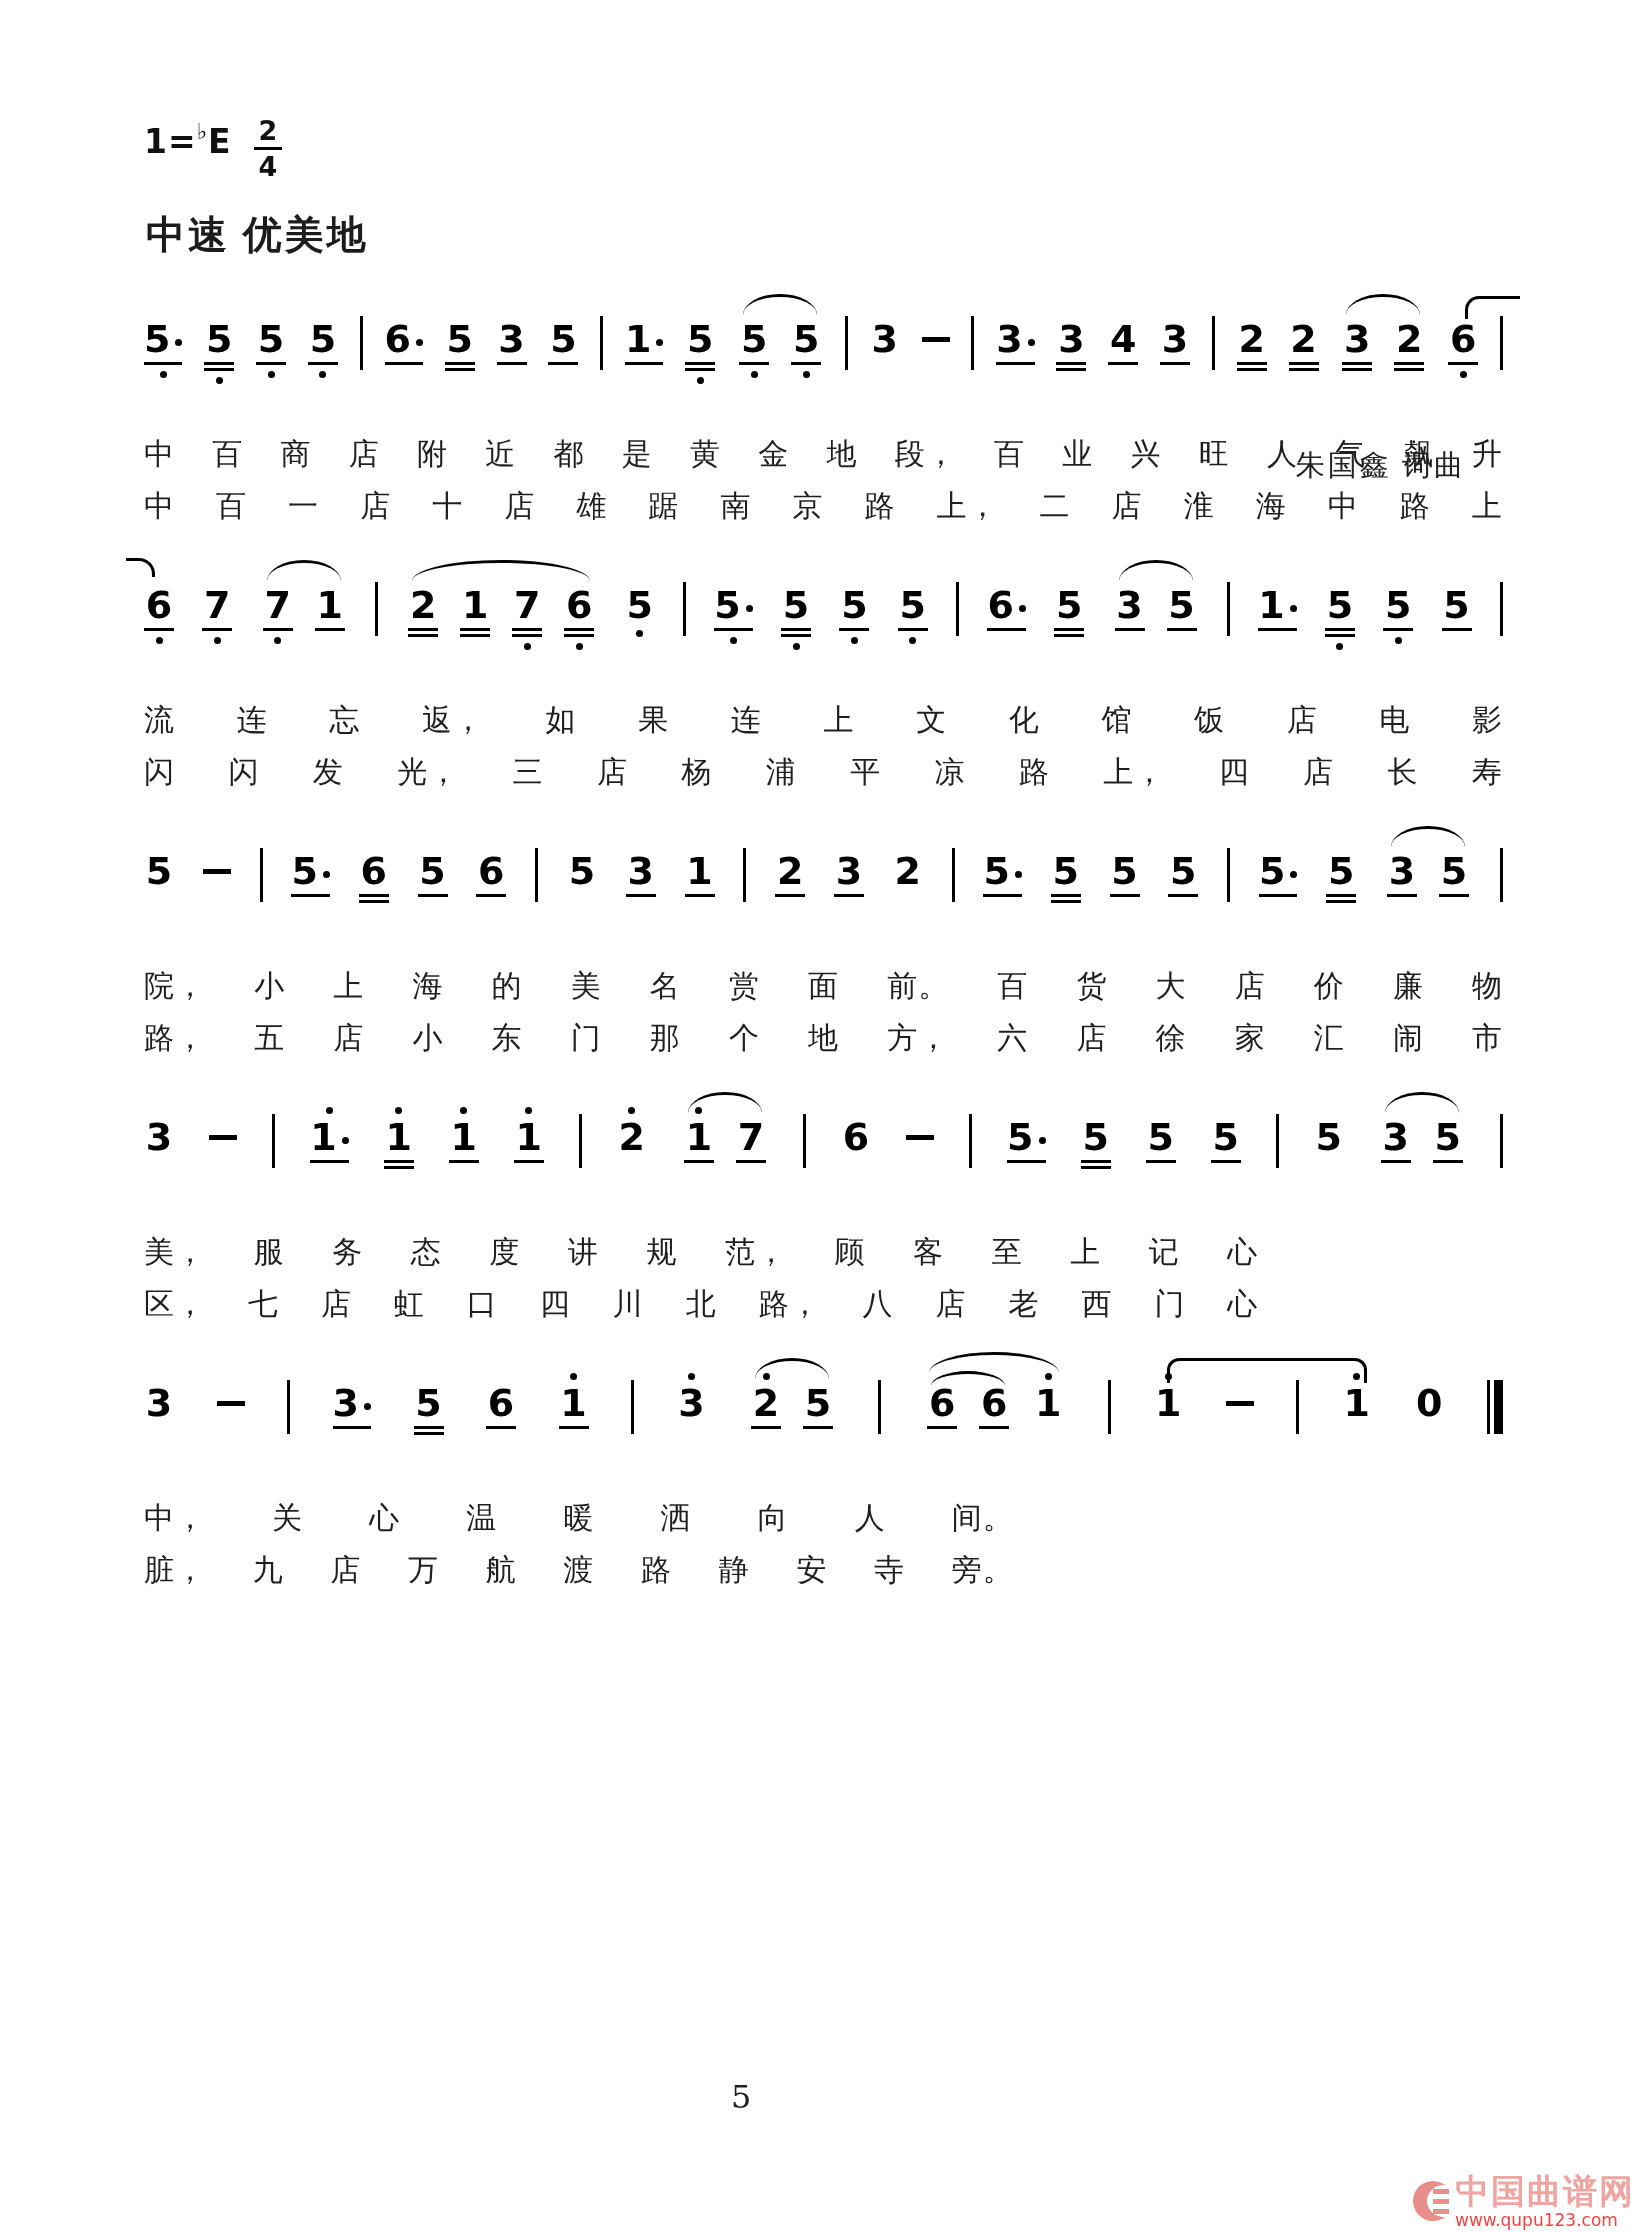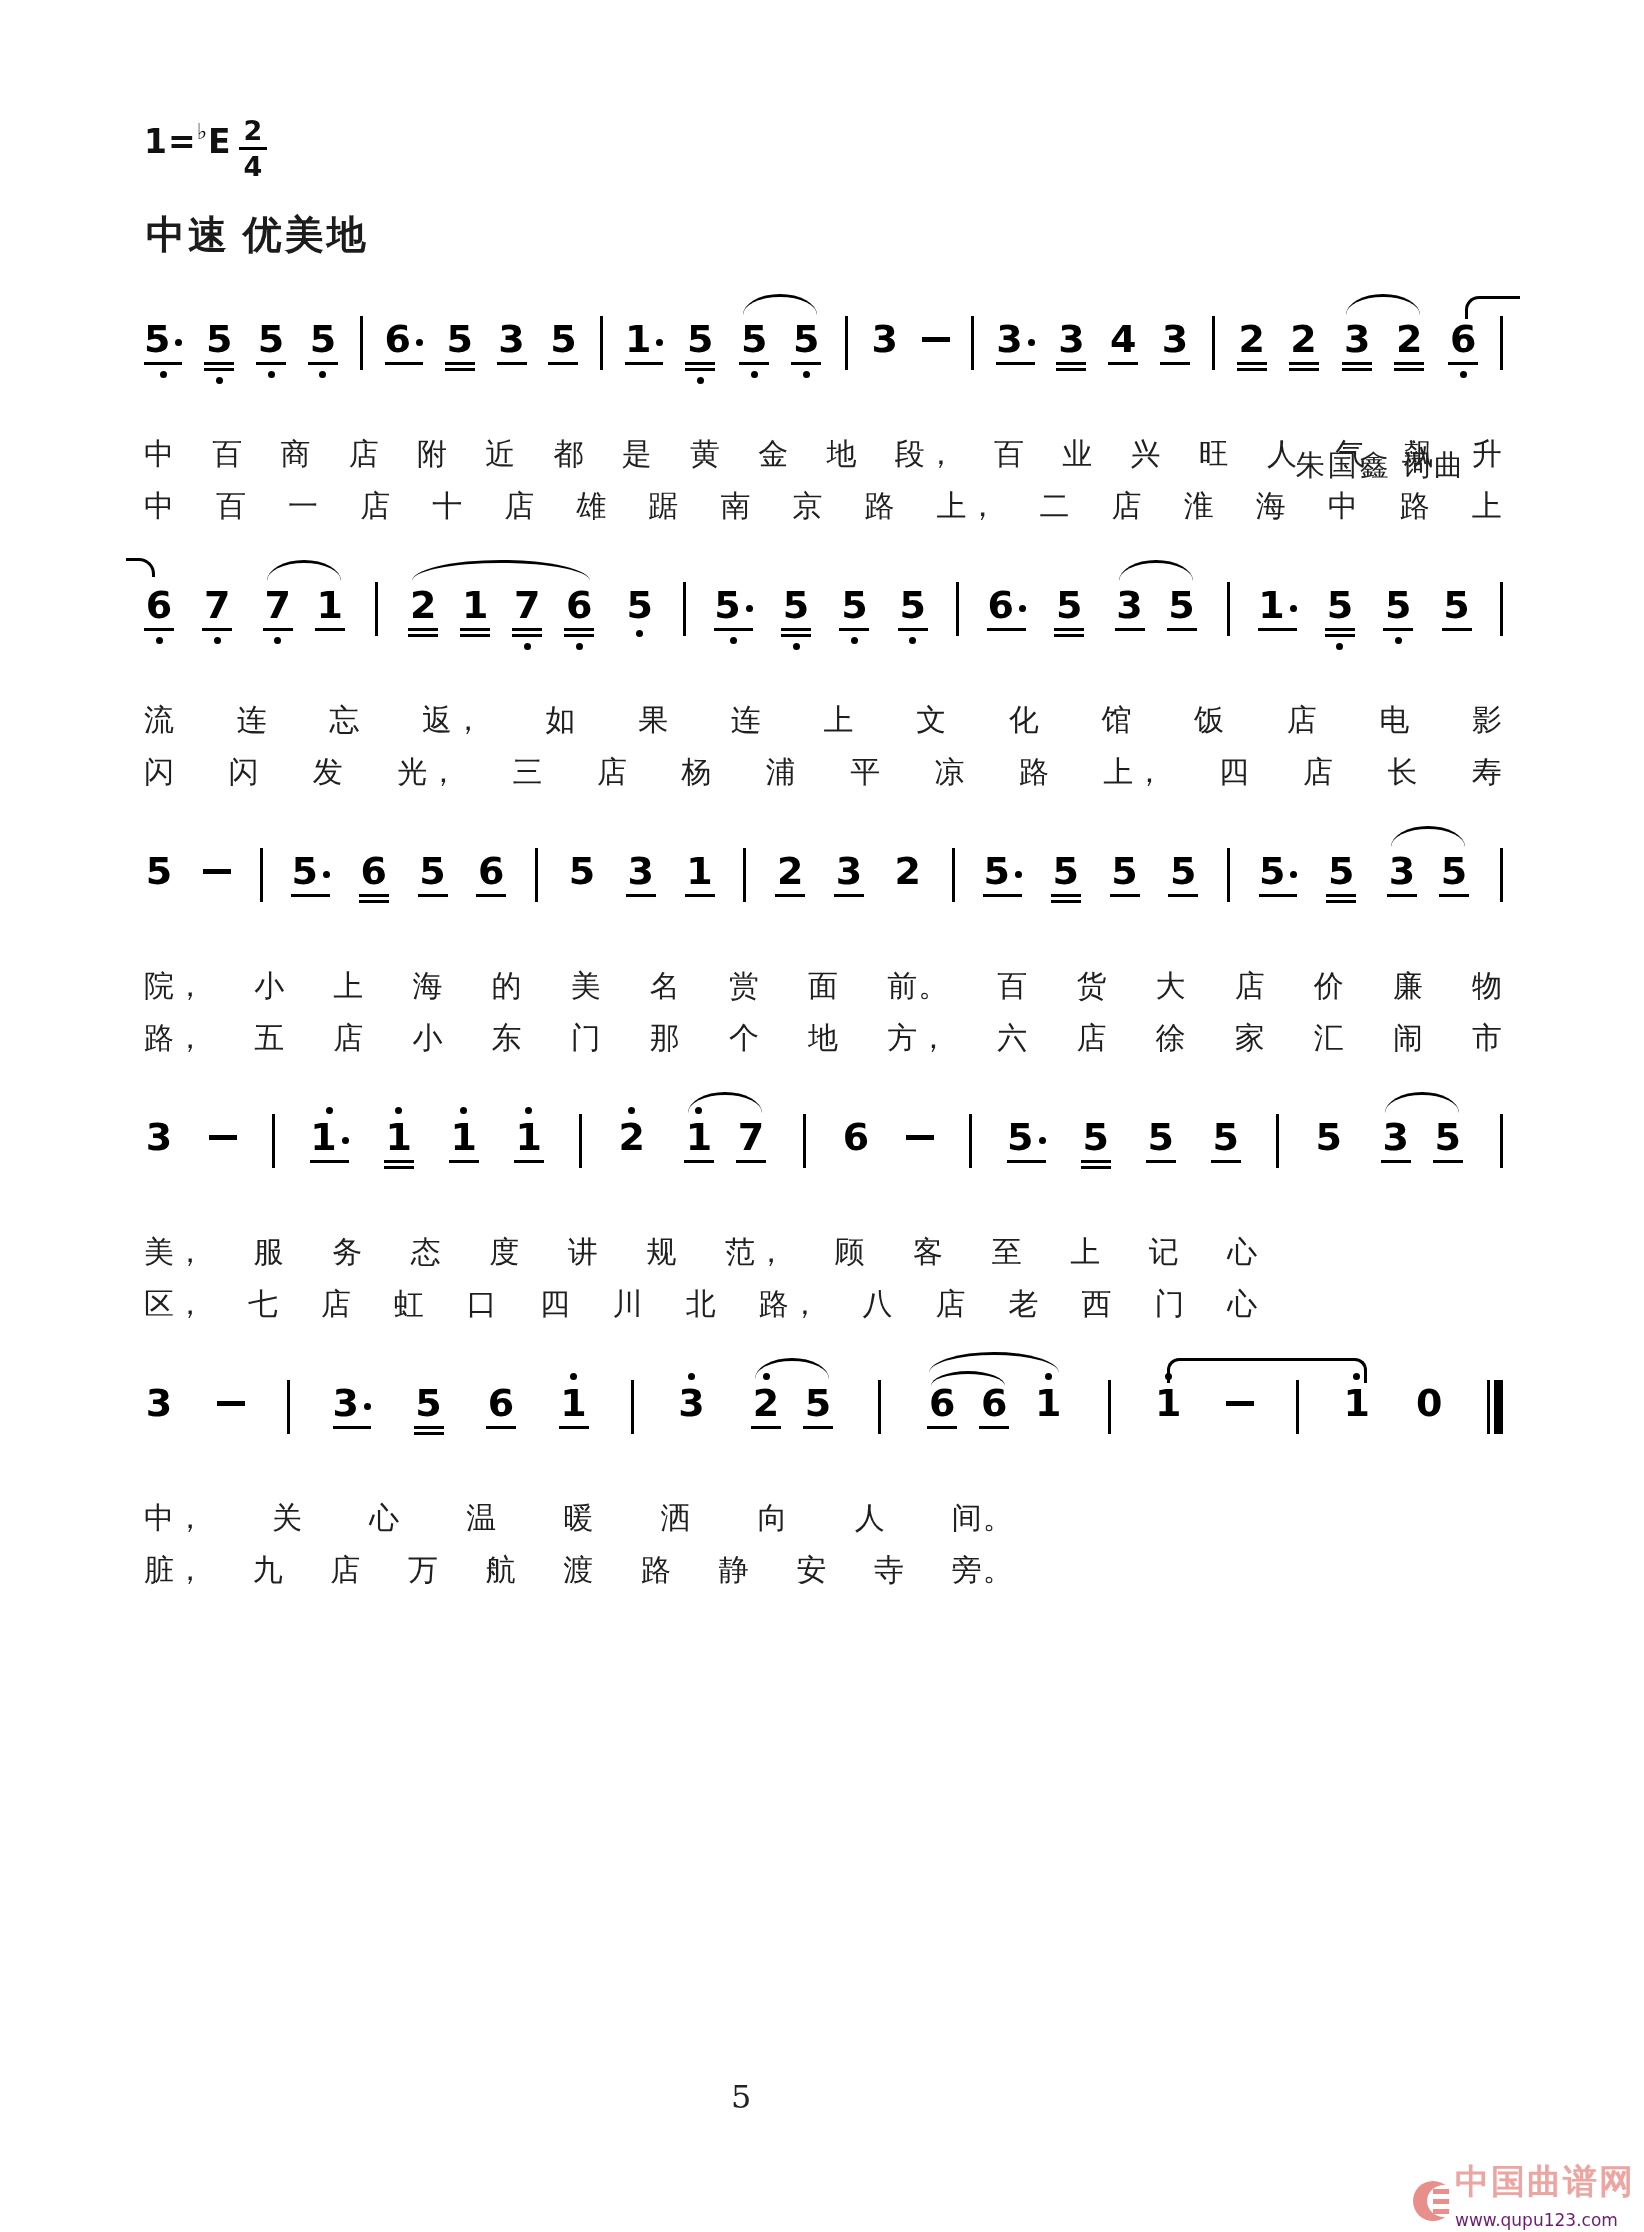--- a/index.html
+++ b/index.html
@@ -16,21 +16,21 @@
   .title{
     padding-top:179px;
     text-align:center;
     font-size:47px;
     font-weight:700;
     letter-spacing:14px;
     color:#151515;
   }
   .meta{
     margin:119px 0 0 144px;
-    display:flex;align-items:flex-start;gap:7px;
+    display:flex;align-items:flex-start;gap:22px;
     font-family:"DejaVu Sans", sans-serif;
   }
   .keysig{font-size:33px;font-weight:700;letter-spacing:1px;}
   .keysig sup{font-size:22px;vertical-align:14px;}
   .timesig{display:inline-flex;flex-direction:column;align-items:center;
     font-size:27px;font-weight:700;line-height:1;margin-top:-2px;}
   .timesig .tstop{border-bottom:3px solid #000;padding:0 5px 3px;}
   .timesig .tsbot{padding-top:3px;}
   .tempo{
     margin:28px 0 0 146px;
@@ -101,21 +101,21 @@
     position:absolute;right:10px;bottom:4px;
     display:flex;align-items:flex-end;
   }
   .wm-logo{position:relative;width:42px;height:54px;flex:none;}
   .wm-logo .c1{position:absolute;left:0;top:6px;width:40px;height:40px;border-radius:50%;background:#e98f8b;}
   .wm-logo .c2{position:absolute;left:14px;top:10px;width:34px;height:32px;border-radius:50%;background:#fff;}
   .wm-logo .b1,.wm-logo .b2,.wm-logo .b3{position:absolute;left:20px;width:16px;height:5px;background:#e98f8b;}
   .wm-logo .b1{top:14px;}.wm-logo .b2{top:24px;}.wm-logo .b3{top:34px;}
   .wm-text{display:flex;flex-direction:column;align-items:flex-start;line-height:1;}
   .wm-name{font-size:34px;font-weight:700;letter-spacing:2px;color:#eca5a1;}
-  .wm-url{font-size:17px;color:#701a75;margin-top:13px;font-family:"DejaVu Sans", sans-serif;}
+  .wm-url{font-size:17px;color:#ef4444;margin-top:3px;font-family:"DejaVu Sans", sans-serif;}
 </style>
 </head>
 <body>
 
 <div class="sheet">
 
 
   <div class="meta">
     <span class="keysig"><span>1=</span><sup>♭</sup><span>E</span></span>
     <span class="timesig">

